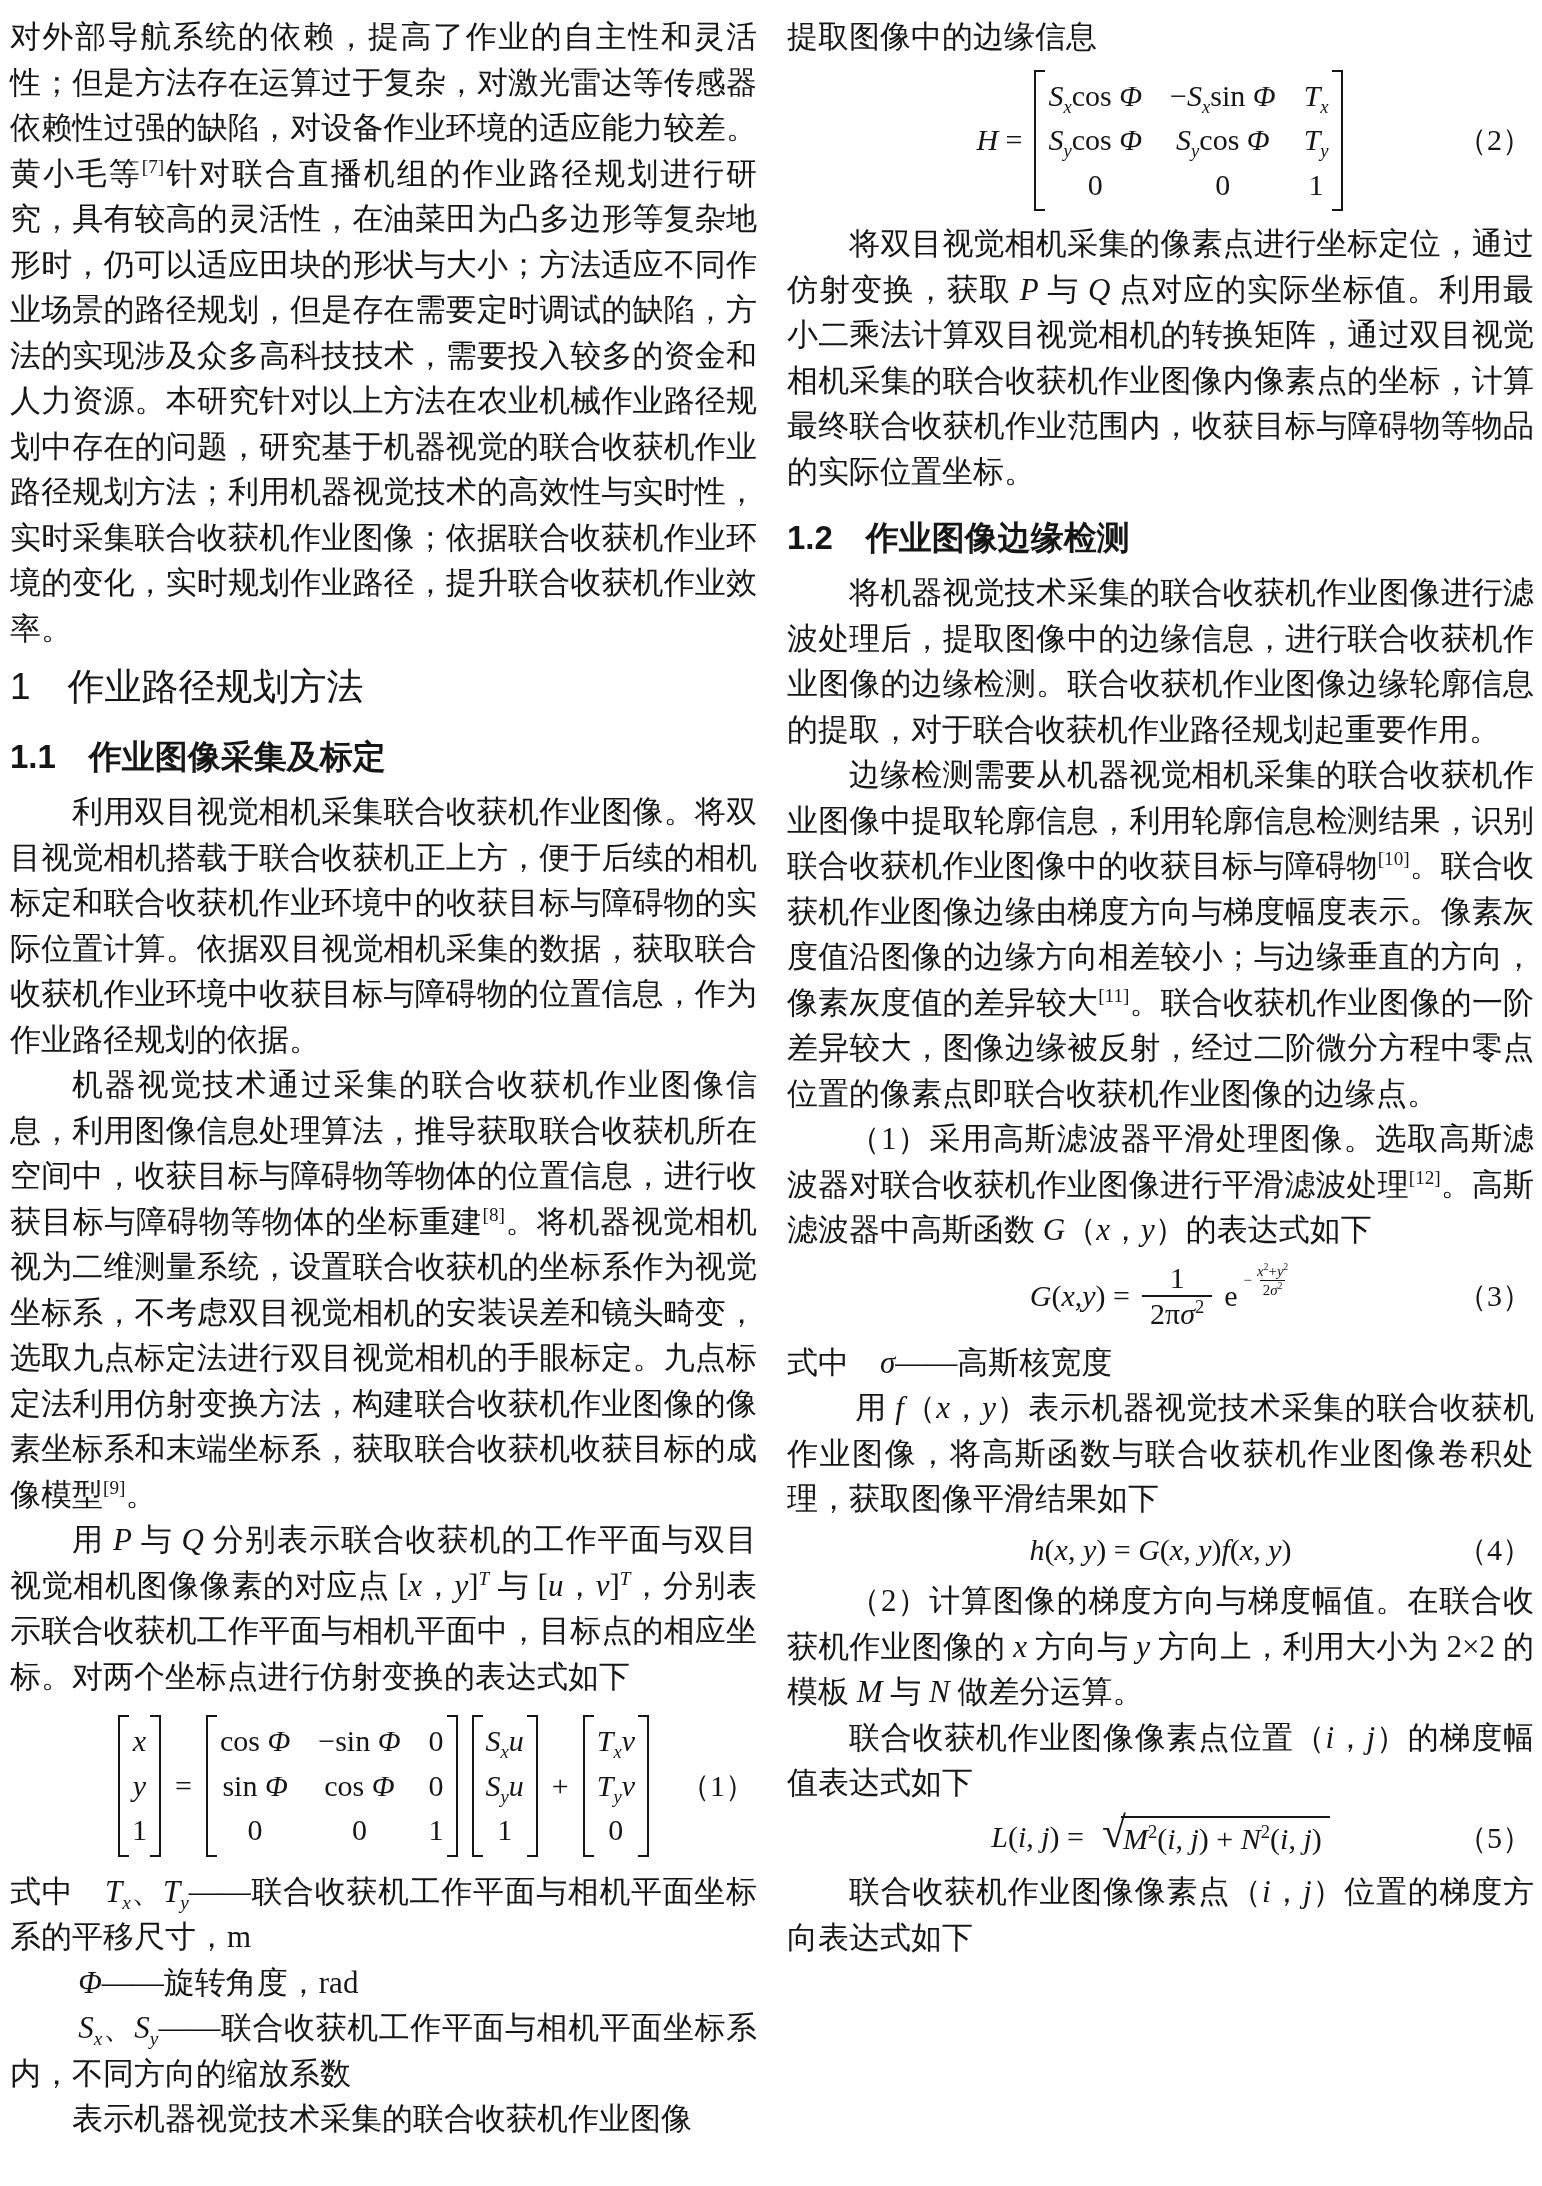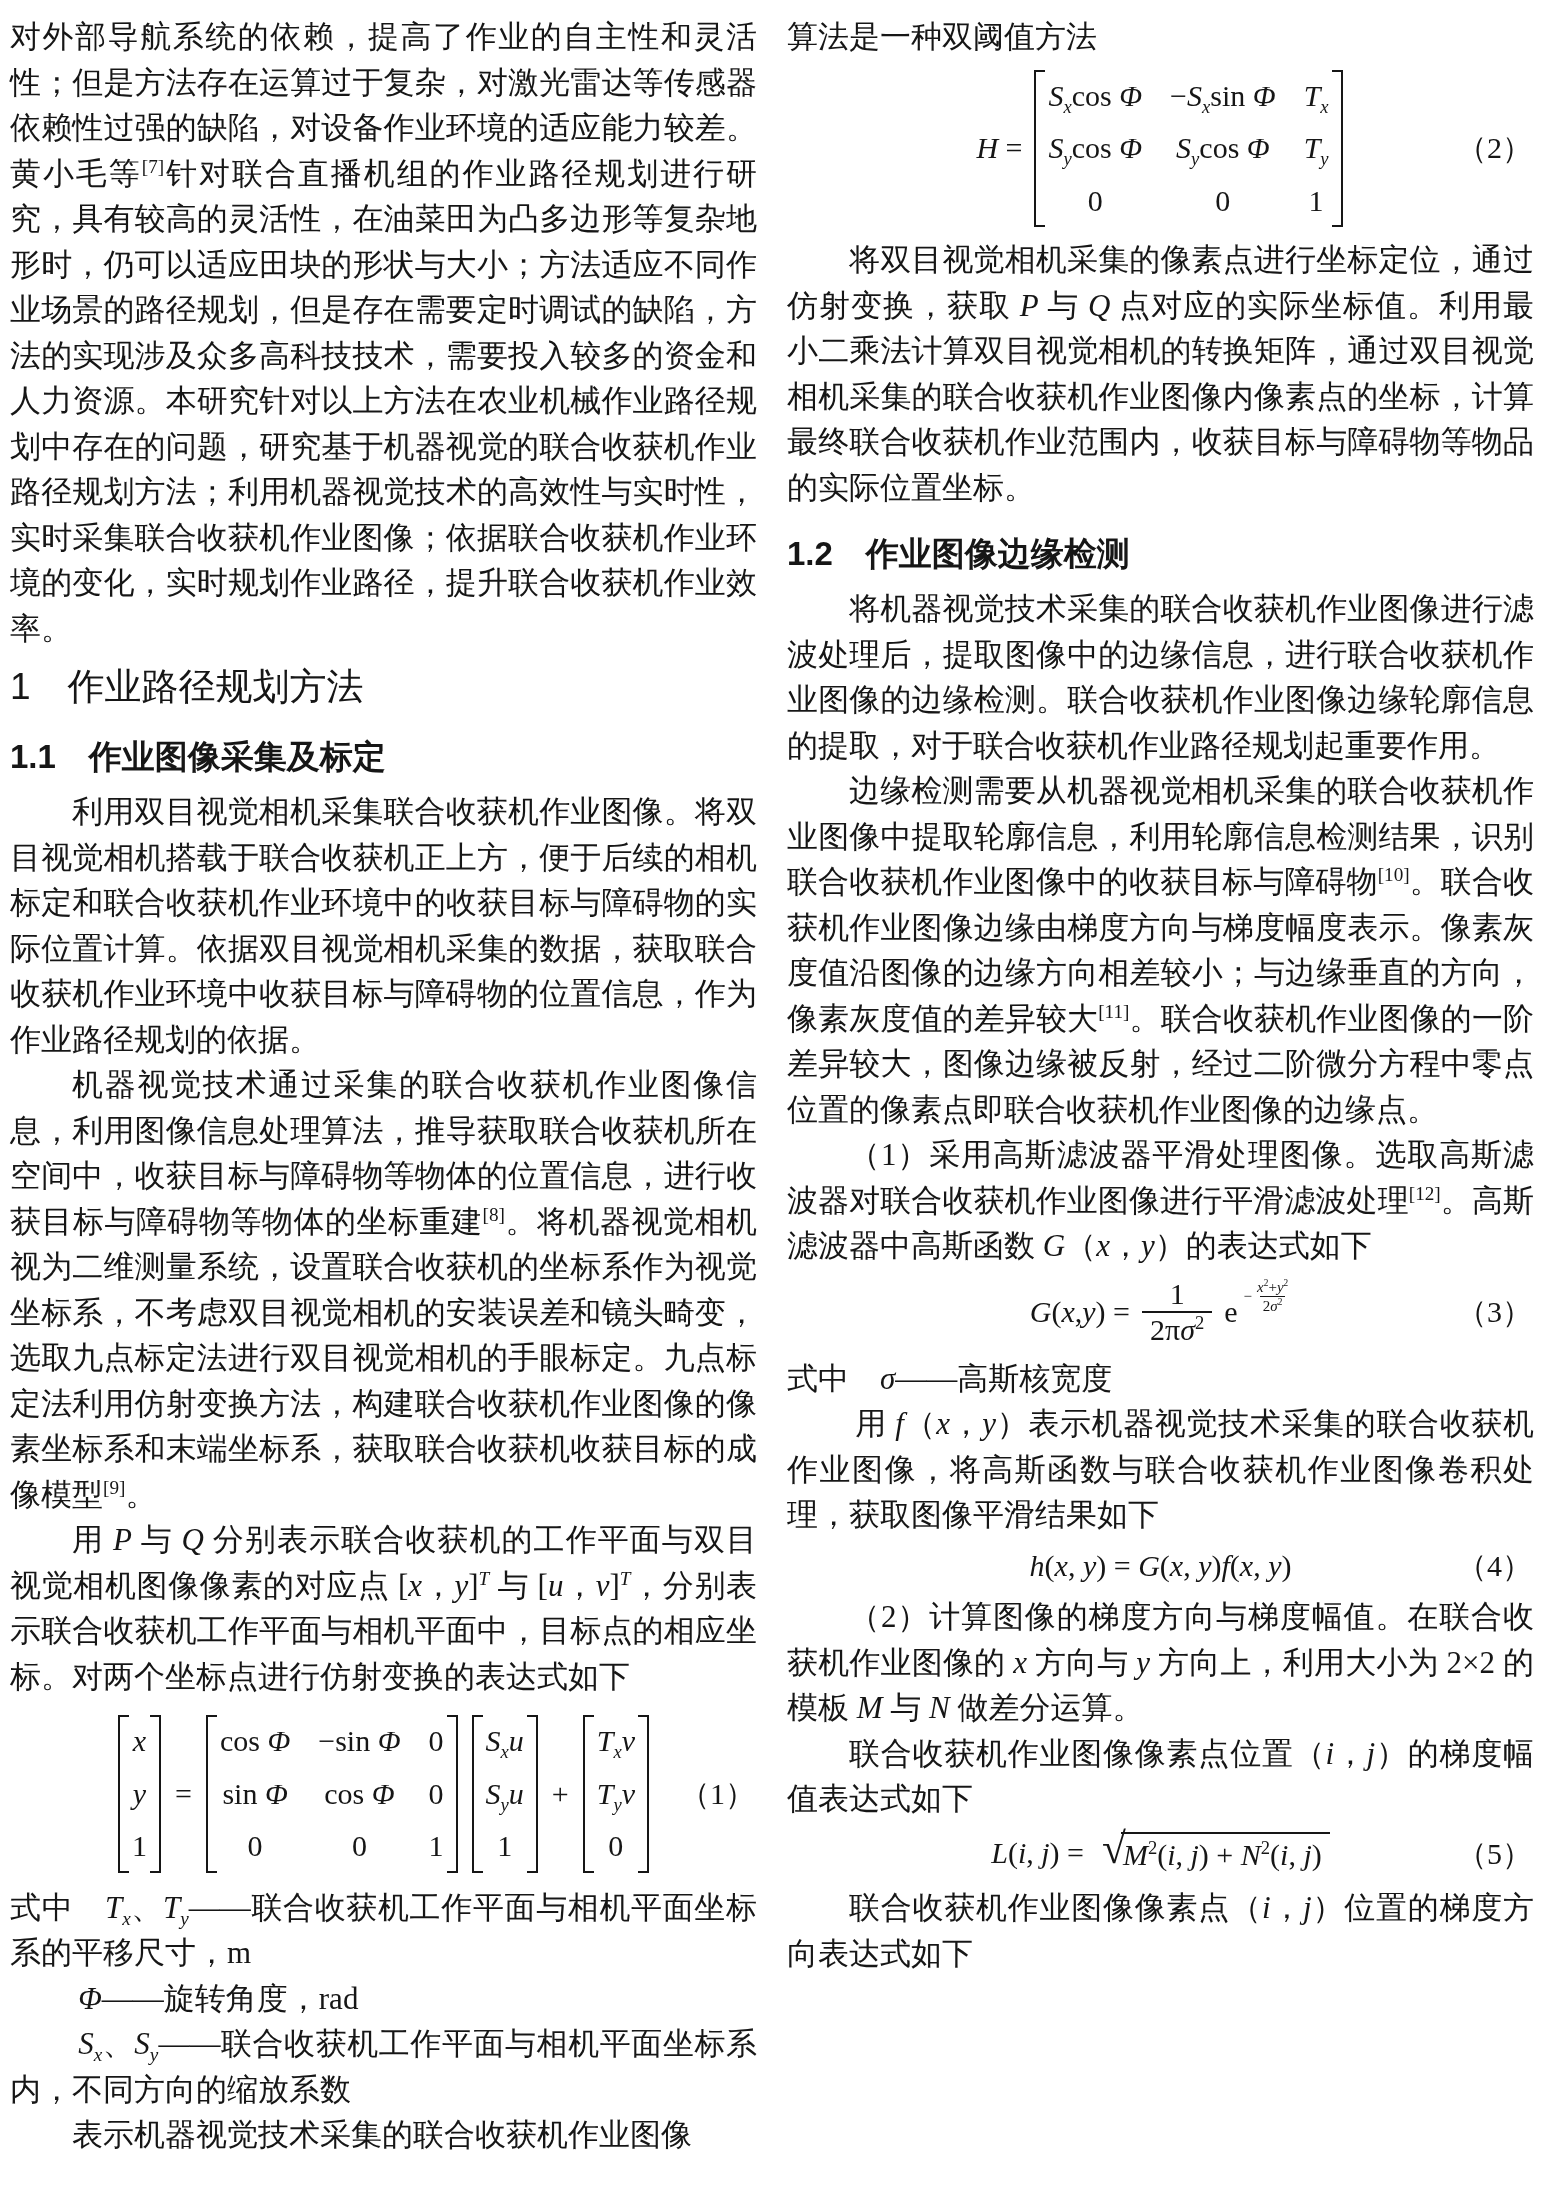--- a/index.html
+++ b/index.html
@@ -29,21 +29,21 @@
   }
   .subsec-h.gap-top { margin:22px 0 10px; }
   .formula {
     position:relative; display:flex; justify-content:center; align-items:center;
     font-size:30px; line-height:1.22; margin:12px 0;
   }
   .formula .eqno { position:absolute; right:2px; top:50%; transform:translateY(-50%); }
   .f-body { display:flex; align-items:center; gap:10px; }
   .op { padding:0 2px; }
   .mat {
-    position:relative; display:inline-grid; row-gap:16px; padding:8px 14px;
+    position:relative; display:inline-grid; row-gap:8px; padding:8px 14px;
     margin:0 2px; justify-items:center; align-items:center;
   }
   .mat::before,.mat::after {
     content:""; position:absolute; top:0; bottom:0; width:9px;
     border-top:2.5px solid currentColor; border-bottom:2.5px solid currentColor;
   }
   .mat::before { left:0; border-left:2.5px solid currentColor; }
   .mat::after  { right:0; border-right:2.5px solid currentColor; }
   .c3 { grid-template-columns:repeat(3,auto); column-gap:28px; }
   .c1 { grid-template-columns:auto; }
@@ -107,21 +107,21 @@
       <span class="eqno">（1）</span>
     </div>
 
     <p>式中　<i>T</i><sub><i>x</i></sub>、<i>T</i><sub><i>y</i></sub>——联合收获机工作平面与相机平面坐标系的平移尺寸，m</p>
     <p class="indent22"><i>Φ</i>——旋转角度，rad</p>
     <p class="indent22"><i>S</i><sub><i>x</i></sub>、<i>S</i><sub><i>y</i></sub>——联合收获机工作平面与相机平面坐标系内，不同方向的缩放系数</p>
     <p class="indent">表示机器视觉技术采集的联合收获机作业图像</p>
   </div>
 
   <div class="col">
-    <p>算法是一种双阈值方法</p>
+    <p>提取图像中的边缘信息</p>
 
     <div class="formula" style="margin:10px 0;">
       <div class="f-body">
         <span><i>H</i> =</span>
         <span class="mat c3">
           <span><i>S</i><sub><i>x</i></sub>cos <i>Φ</i></span>
           <span>−<i>S</i><sub><i>x</i></sub>sin <i>Φ</i></span>
           <span><i>T</i><sub><i>x</i></sub></span>
           <span><i>S</i><sub><i>y</i></sub>cos <i>Φ</i></span>
           <span><i>S</i><sub><i>y</i></sub>cos <i>Φ</i></span>

